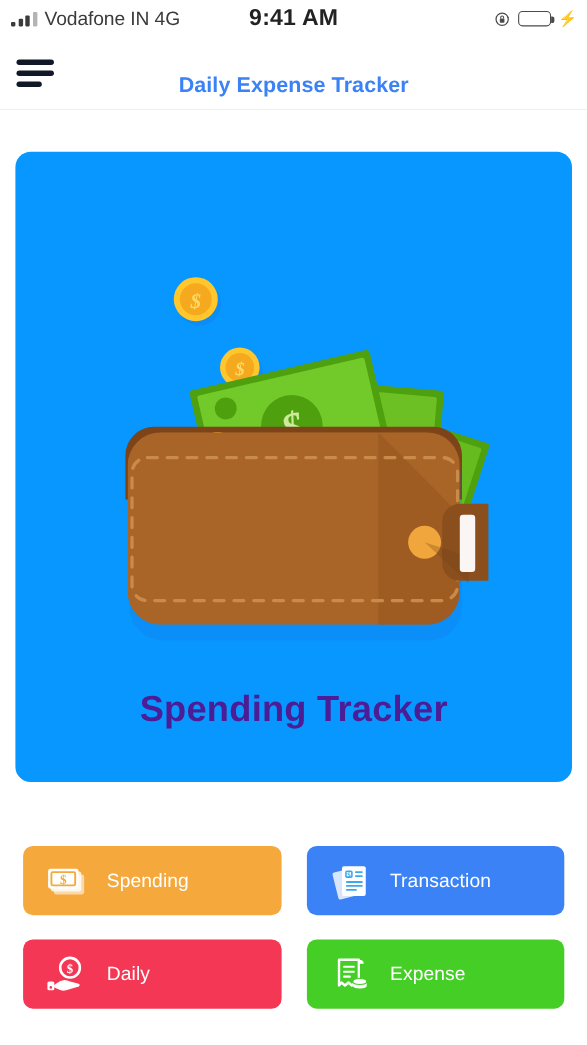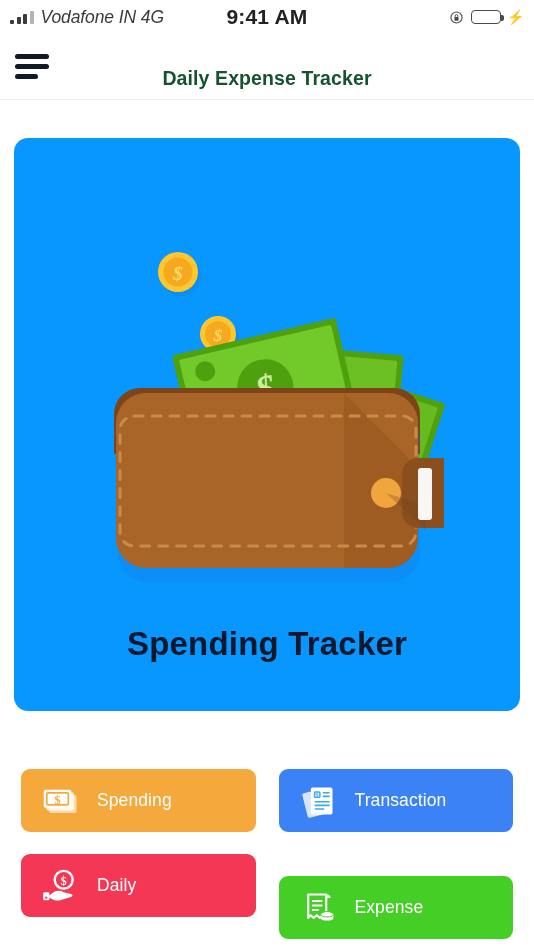--- a/index.html
+++ b/index.html
@@ -9,21 +9,21 @@
     font-family:"Liberation Sans", sans-serif;
     overflow:hidden;
   }
   .phone { position:relative; width:534px; height:950px; background:#fff; }
 
   
   .statusbar {
     position:relative; height:34px; width:100%;
     display:flex; align-items:center;
   }
-  .sb-left { position:absolute; left:10px; top:0; height:34px; display:flex; align-items:center; gap:7px;font-style:italic; }
+  .sb-left { position:absolute; left:10px; top:0; height:34px; display:flex; align-items:center; gap:7px; }
   .sig { display:flex; align-items:flex-end; gap:2.5px; height:14px; }
   .sig i { display:block; width:4px; border-radius:1px; background:#3b3b3b; }
   .sig i:nth-child(1){ height:4px; }
   .sig i:nth-child(2){ height:7px; }
   .sig i:nth-child(3){ height:10px; }
   .sig i:nth-child(4){ height:13px; background:#b4b4b4; }
   .carrier { font-size:17.5px; color:#3b3b3b; letter-spacing:-0.1px; }
 
   .sb-center { position:absolute; left:0; right:0; top:0; height:34px;
     display:flex; align-items:center; justify-content:center; }
@@ -42,30 +42,30 @@
     position:relative; height:66px; width:100%;
     display:flex; align-items:center; border-bottom:1px solid #eceef1; background:#fff;
   }
   .menubtn { position:absolute; left:15px; top:50%; transform:translateY(-50%);
     width:42px; height:30px; display:flex; flex-direction:column; justify-content:center; gap:5.5px; cursor:pointer; }
   .menubtn span { display:block; height:4.6px; border-radius:3px; background:#111827; }
   .menubtn span:nth-child(1){ width:34px; }
   .menubtn span:nth-child(2){ width:34px; }
   .menubtn span:nth-child(3){ width:23px; }
   .apptitle { width:100%; text-align:center; font-size:19.5px; font-weight:bold;
-    color:#14532d; letter-spacing:0.1px;margin-top:24px; }
+    color:#3b82f6; letter-spacing:0.1px;margin-top:24px; }
 
   
   .hero {
     position:absolute; left:14px; top:138px; width:506px; height:573px;
     border-radius:14px; overflow:hidden;
   }
   .hero-title {
     position:absolute; left:0; right:0; bottom:48px; text-align:center;
-    color:#0f172a; font-size:33px; font-weight:bold; letter-spacing:0.2px;
+    color:#4c1d95; font-size:33px; font-weight:bold; letter-spacing:0.2px;
   }
   .art { position:absolute; left:0; top:0; width:506px; height:470px; }
 
   
   .actions {
     position:absolute; left:21px; top:769px; width:492px;
     display:grid; grid-template-columns:1fr 1fr; gap:22px 23px;
   }
   .abtn {
     height:63px; border-radius:9px; display:flex; align-items:center;
@@ -237,21 +237,21 @@
           <circle cx="24" cy="12" r="10" fill="none" stroke="#fff" stroke-width="2.6"></circle>
           <text x="24" y="17.5" font-family="Liberation Serif, serif" font-size="13" font-weight="bold" fill="#fff" text-anchor="middle">$</text>
           <path d="M10 28 q7 -6 14 -2 l8 2 q3 1 1 3 l-13 4 q-4 1 -8 -1 L6 31 Z" fill="#fff"></path>
           <rect x="1" y="26" width="7" height="9" rx="1.6" fill="#fff"></rect>
           <circle cx="4.5" cy="32" r="1.3" fill="#F43754"></circle>
         </svg>
       </span>
       <span class="lbl">Daily</span>
     </div>
 
-    <div class="abtn" id="btn-3" style="background: rgb(68, 206, 38); margin-top: 22px;">
+    <div class="abtn" id="btn-3" style="background: rgb(68, 206, 38);">
       <span class="ico">
         <svg width="36" height="36" viewBox="0 0 40 40">
           <path d="M8 5 h20 v26 l-3.5 -3 -3.5 3 -3.5 -3 -3.5 3 -3.5 -3 -2.5 3 Z" fill="none" stroke="#fff" stroke-width="2.4" stroke-linejoin="round"></path>
           <path d="M28 5 q5 0 5 4 h-5 Z" fill="#fff"></path>
           <rect x="12" y="11" width="12" height="2.2" rx="1.1" fill="#fff"></rect>
           <rect x="12" y="16" width="12" height="2.2" rx="1.1" fill="#fff"></rect>
           <rect x="12" y="21" width="8" height="2.2" rx="1.1" fill="#fff"></rect>
           <ellipse cx="29" cy="27" rx="7" ry="3" fill="#fff"></ellipse>
           <path d="M22 27 v4 q0 3 7 3 t7 -3 v-4" fill="#fff"></path>
           <ellipse cx="29" cy="27" rx="7" ry="3" fill="none" stroke="#44CE26" stroke-width="1.1"></ellipse>

